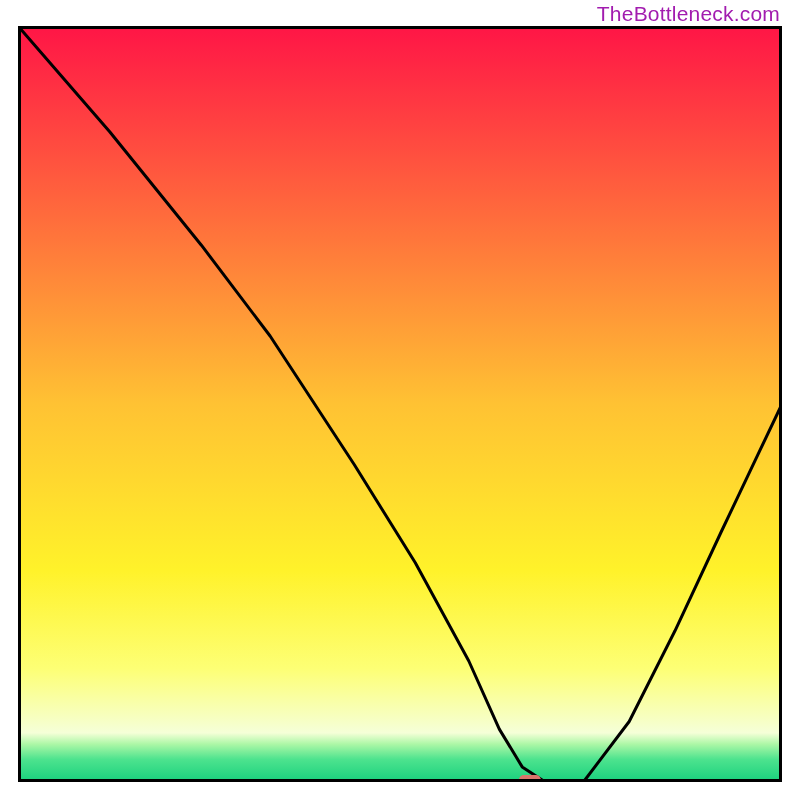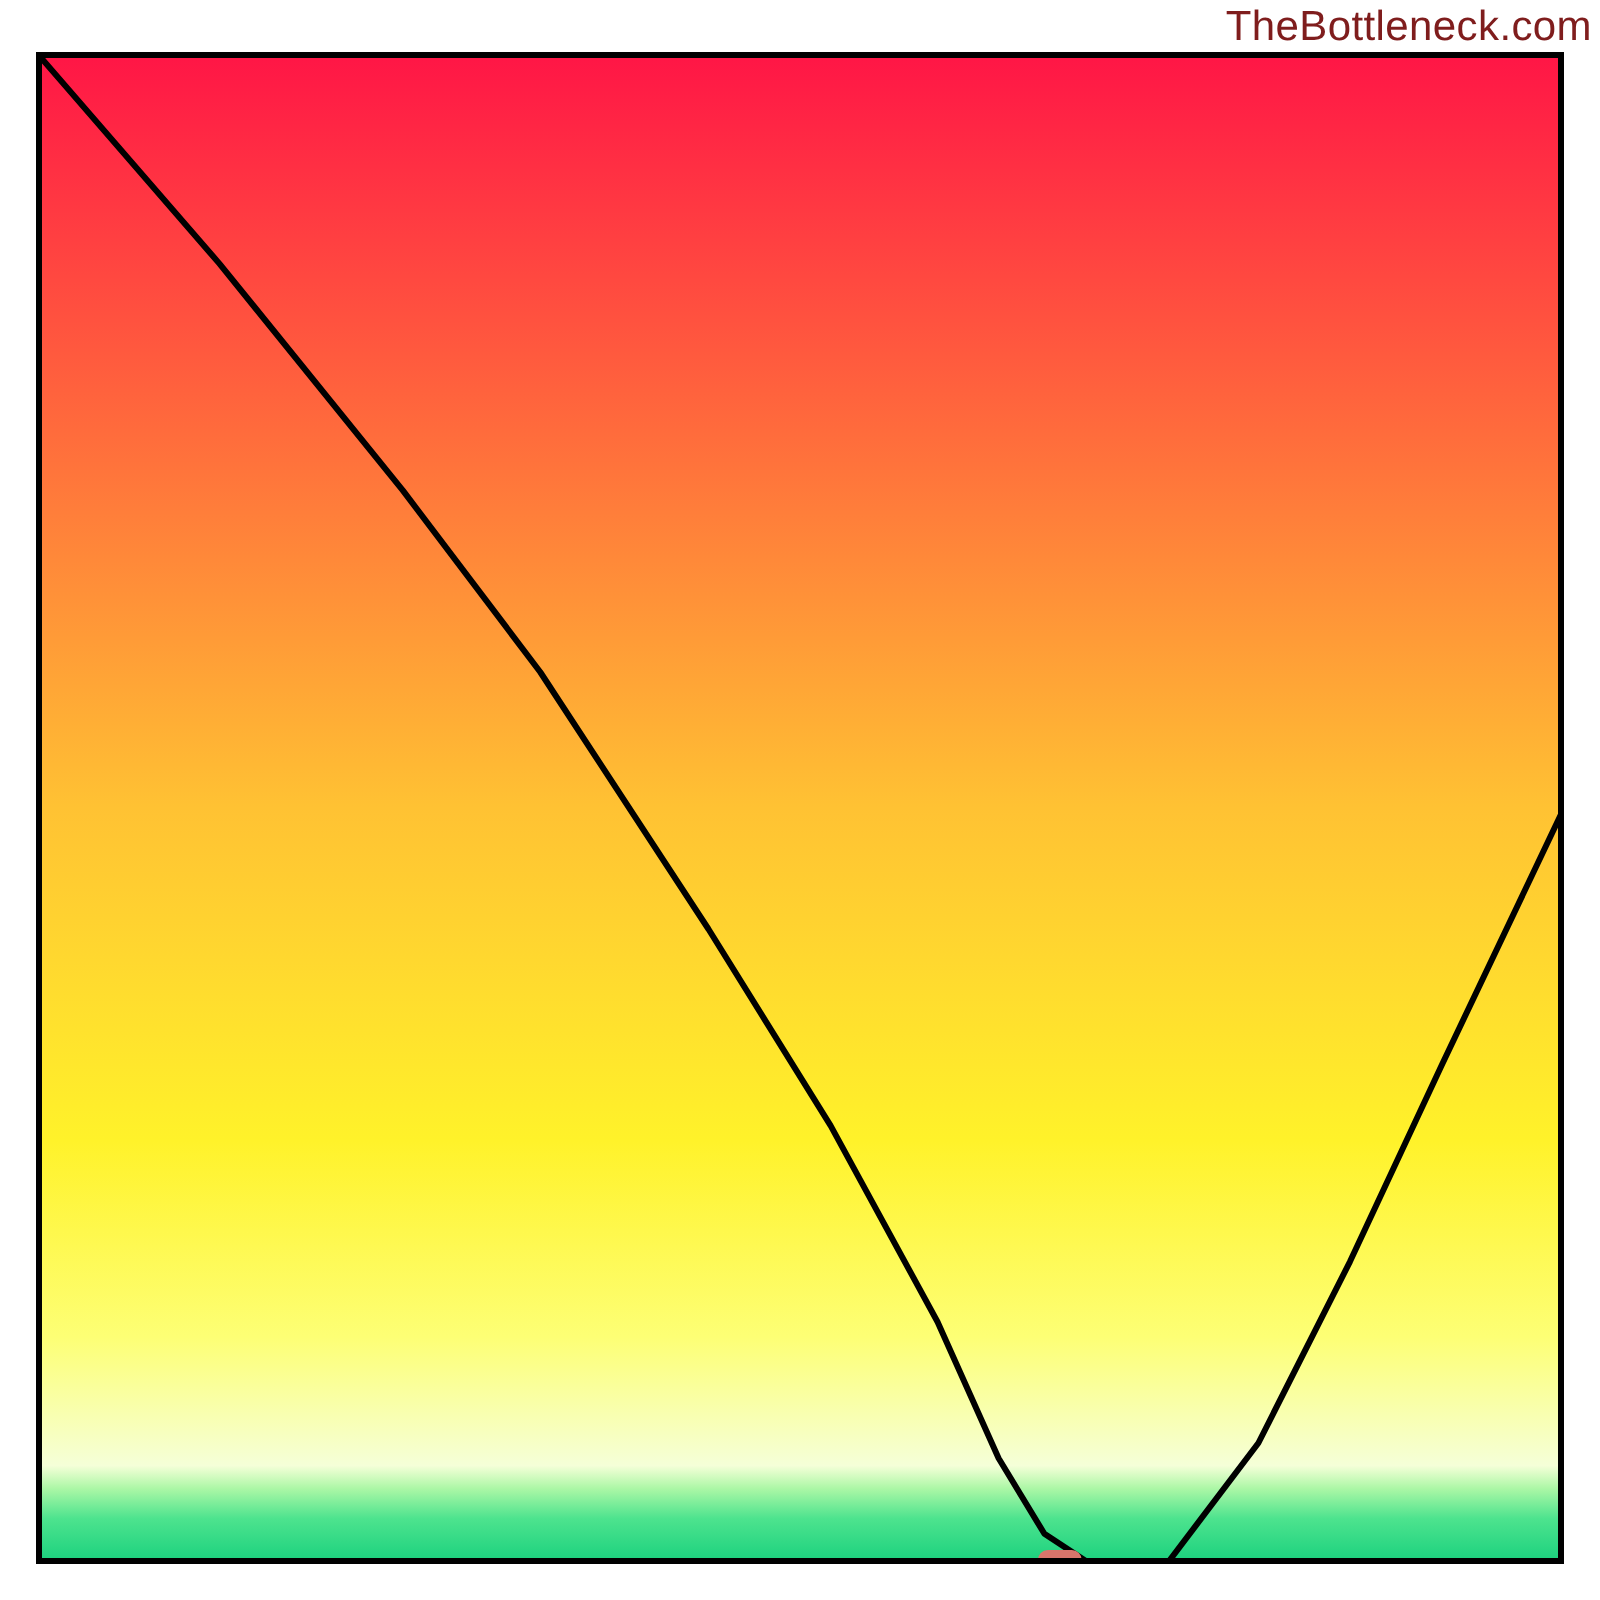--- a/index.html
+++ b/index.html
@@ -12,22 +12,22 @@
     font-family: Arial, Helvetica, sans-serif;
   }
   .container {
     position: relative;
     width: 800px;
     height: 800px;
   }
   .watermark {
     position: absolute;
     top: 2px;
-    right: 4px;
-    color: #7f1d1d;
+    right: 20px;
+    color: #a21caf;
     font-size: 21px;
     font-weight: 500;
     letter-spacing: 0.2px;
     z-index: 10;
   }
   .plot-area {
     position: absolute;
     left: 18px;
     top: 26px;
     width: 764px;

